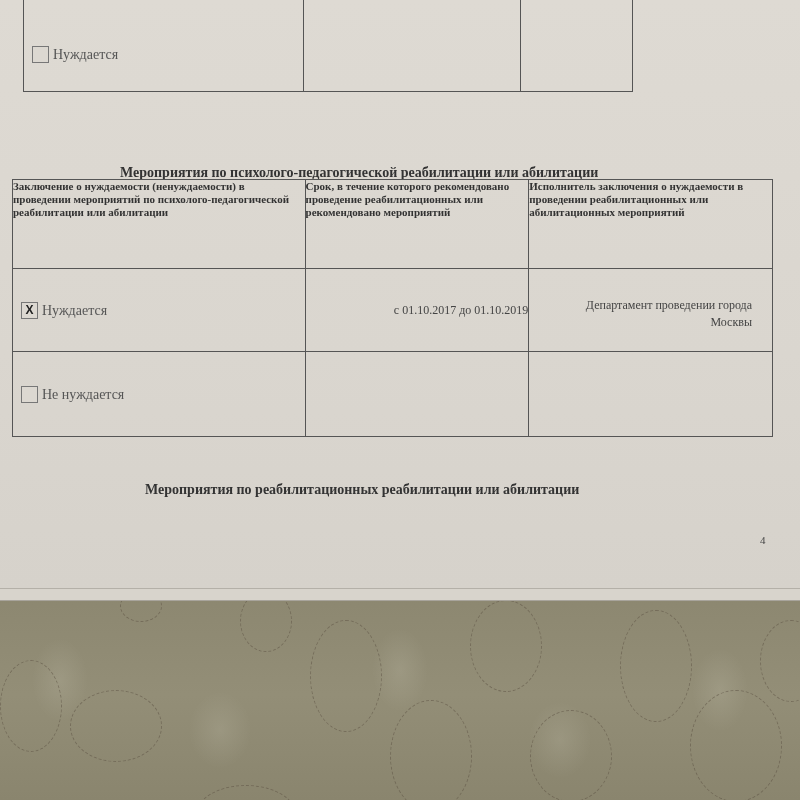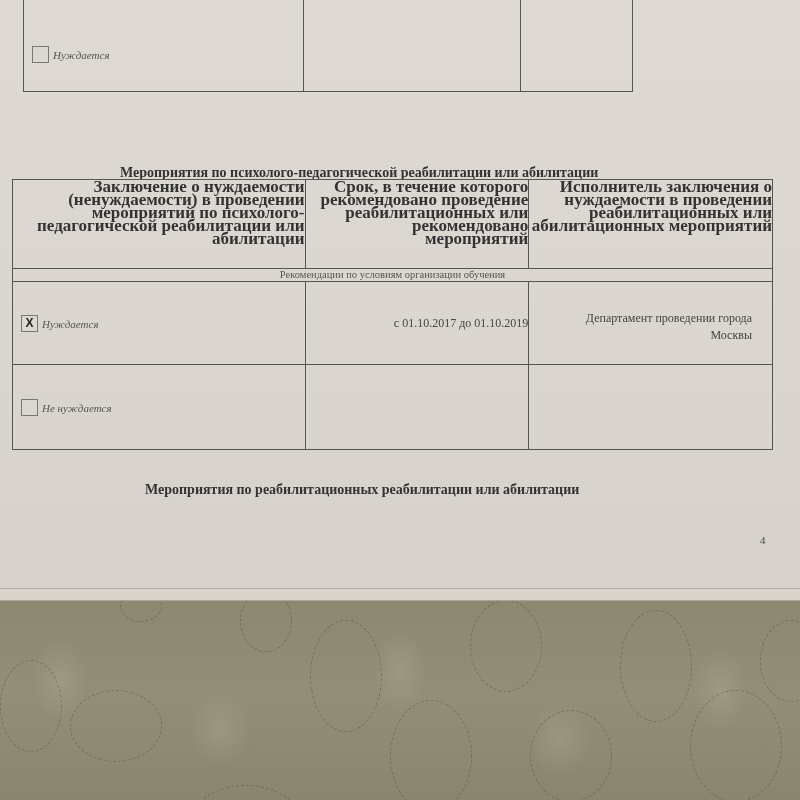--- a/index.html
+++ b/index.html
@@ -47,29 +47,29 @@
     .top-table { left: 23px; top: -6px; width: 610px; }
     .top-table td { height: 0; }
     .cb {
       display: inline-block; width: 15px; height: 15px;
       border: 1px solid #777; background: #dcd8d1;
       vertical-align: middle; margin-right: 4px;
       text-align: center; line-height: 15px;
       font-family: "Liberation Sans", sans-serif; font-weight: bold;
       font-size: 12px; color: #222;
     }
-    .opt-label { vertical-align: middle; font-size: 11px; color: #555; font-style: italic; }
+    .opt-label { vertical-align: middle; font-size: 14px; color: #555; }
     .section-title {
       position: absolute; font-weight: bold; font-size: 14px; color: #333;
       white-space: nowrap;
     }
     .main-table { left: 12px; top: 179px; width: 761px; }
     .main-table th {
-      font-weight: bold; font-size: 17px; line-height: 13px; color: #333;
-      text-align: right; vertical-align: top; padding: 2px 4px;
+      font-weight: bold; font-size: 11px; line-height: 13px; color: #333;
+      text-align: left; vertical-align: top; padding: 2px 4px;
     }
     .subhead {
       text-align: center; font-size: 10.5px; color: #555; height: 12px; line-height: 12px;
     }
     .cell-text { font-size: 12px; color: #444; text-align: right; }
     .page-number {
       position: absolute; left: 760px; top: 534px; font-size: 11px; color: #444;
     }
   </style>
 </head>
@@ -118,23 +118,20 @@
         <col style="width:224px">
         <col style="width:244px">
     </colgroup>
     <tbody>
         <tr>
       <th style="height:88px;">Заключение о нуждаемости (ненуждаемости) в проведении мероприятий по психолого-педагогической реабилитации или абилитации</th>
       <th>Срок, в течение которого рекомендовано проведение реабилитационных или рекомендовано мероприятий</th>
       <th>Исполнитель заключения о нуждаемости в проведении реабилитационных или абилитационных мероприятий</th>
     </tr>
     <tr>
-      <td colspan="3" class="subhead">Рекомендации по условиям организации обучения</td>
-    </tr>
-    <tr>
       <td style="height:82px;vertical-align:middle;padding-left:8px;">
         <span class="cb">X</span><span class="opt-label">Нуждается</span>
       </td>
       <td class="cell-text" style="vertical-align:top;padding-top:34px;">с 01.10.2017 до 01.10.2019</td>
       <td class="cell-text" style="vertical-align:top;padding-top:28px;padding-left:20px;padding-right:20px;line-height:17px;">Департамент проведении города Москвы</td>
     </tr>
     <tr>
       <td style="height:84px;vertical-align:middle;padding-left:8px;">
         <span class="cb"></span><span class="opt-label">Не нуждается</span>
       </td>

